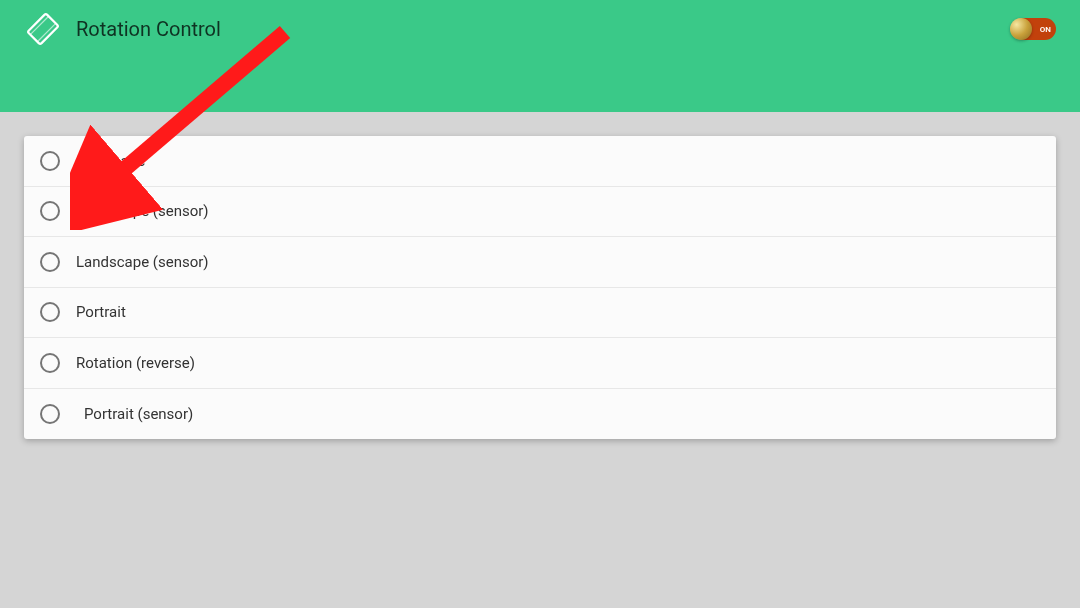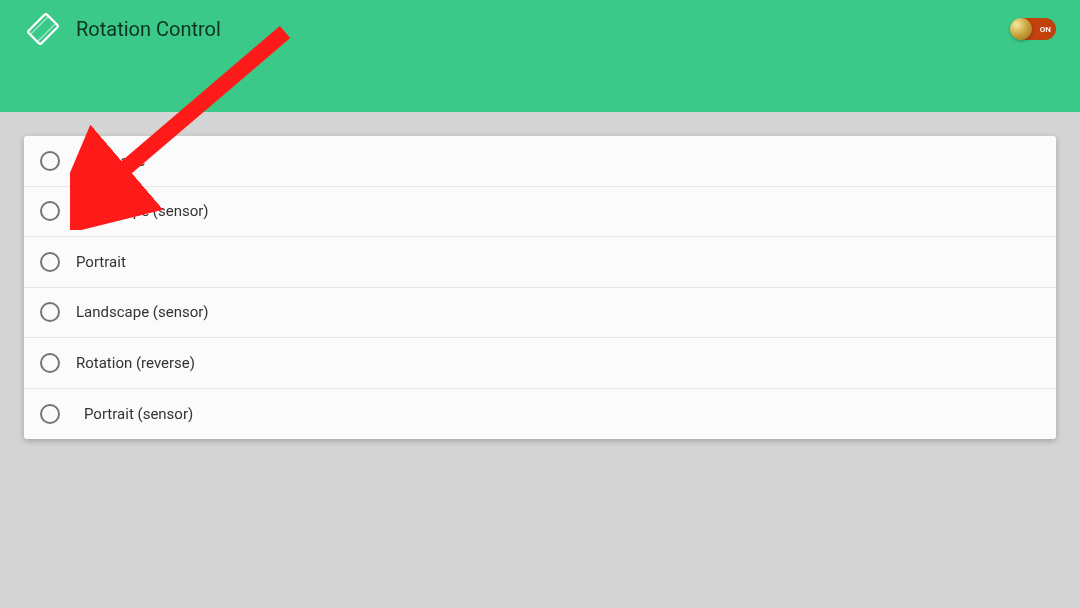--- a/index.html
+++ b/index.html
@@ -144,25 +144,25 @@
   <div class="option-row">
     <span class="radio"></span>
     <span class="option-label">Automatic</span>
   </div>
   <div class="option-row">
     <span class="radio"></span>
     <span class="option-label">Landscape (sensor)</span>
   </div>
   <div class="option-row">
     <span class="radio"></span>
-    <span class="option-label">Portrait</span>
+    <span class="option-label">Landscape (sensor)</span>
   </div>
   <div class="option-row">
     <span class="radio"></span>
-    <span class="option-label">Landscape (sensor)</span>
+    <span class="option-label">Portrait</span>
   </div>
   <div class="option-row">
     <span class="radio"></span>
     <span class="option-label">Rotation (reverse)</span>
   </div>
   <div class="option-row">
     <span class="radio"></span>
     <span class="option-label">Portrait (sensor)</span>
   </div>
 </div>

